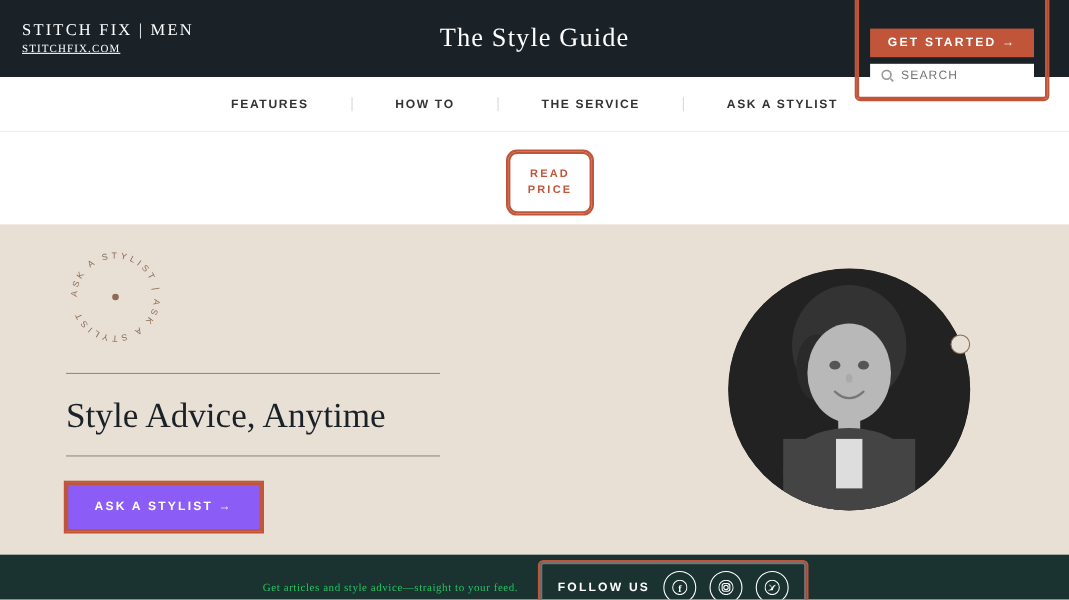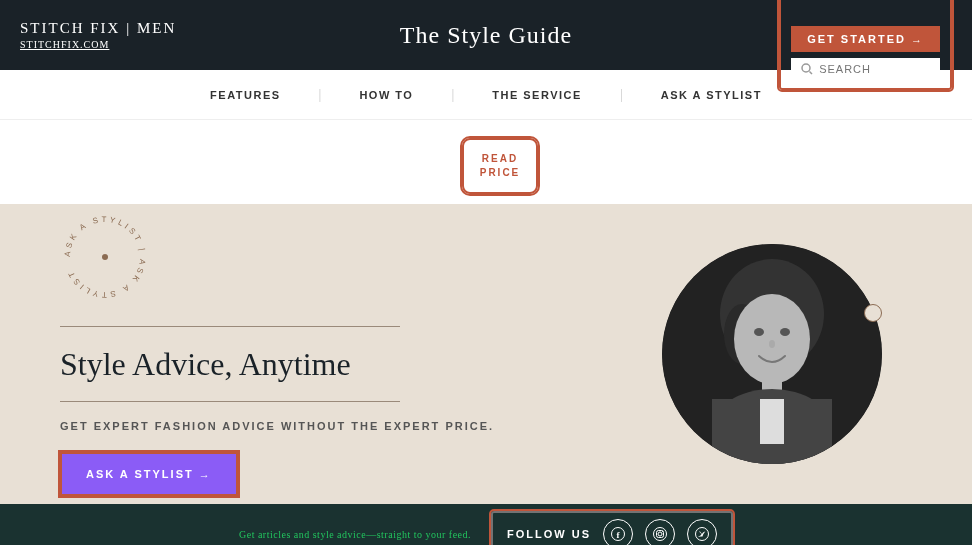--- a/index.html
+++ b/index.html
@@ -387,21 +387,20 @@
         <circle cx="45" cy="45" r="3" class="circular-center-dot"></circle>
       </svg>
     </div>
 
     <div class="divider-line"></div>
 
     <h2 class="style-advice-title">Style Advice, Anytime</h2>
 
     <div class="divider-line"></div>
 
-    <p class="style-advice-subtitle">GET EXPERT FASHION ADVICE WITHOUT THE EXPERT PRICE.</p>
 
     <button class="ask-stylist-btn highlight-border">ASK A STYLIST →</button>
   </div>
 
   <div class="content-right">
     <div class="stylist-image">
 
       <svg class="person-svg" viewBox="0 0 220 220">
 
         <circle cx="110" cy="110" r="110" fill="#222"></circle>

